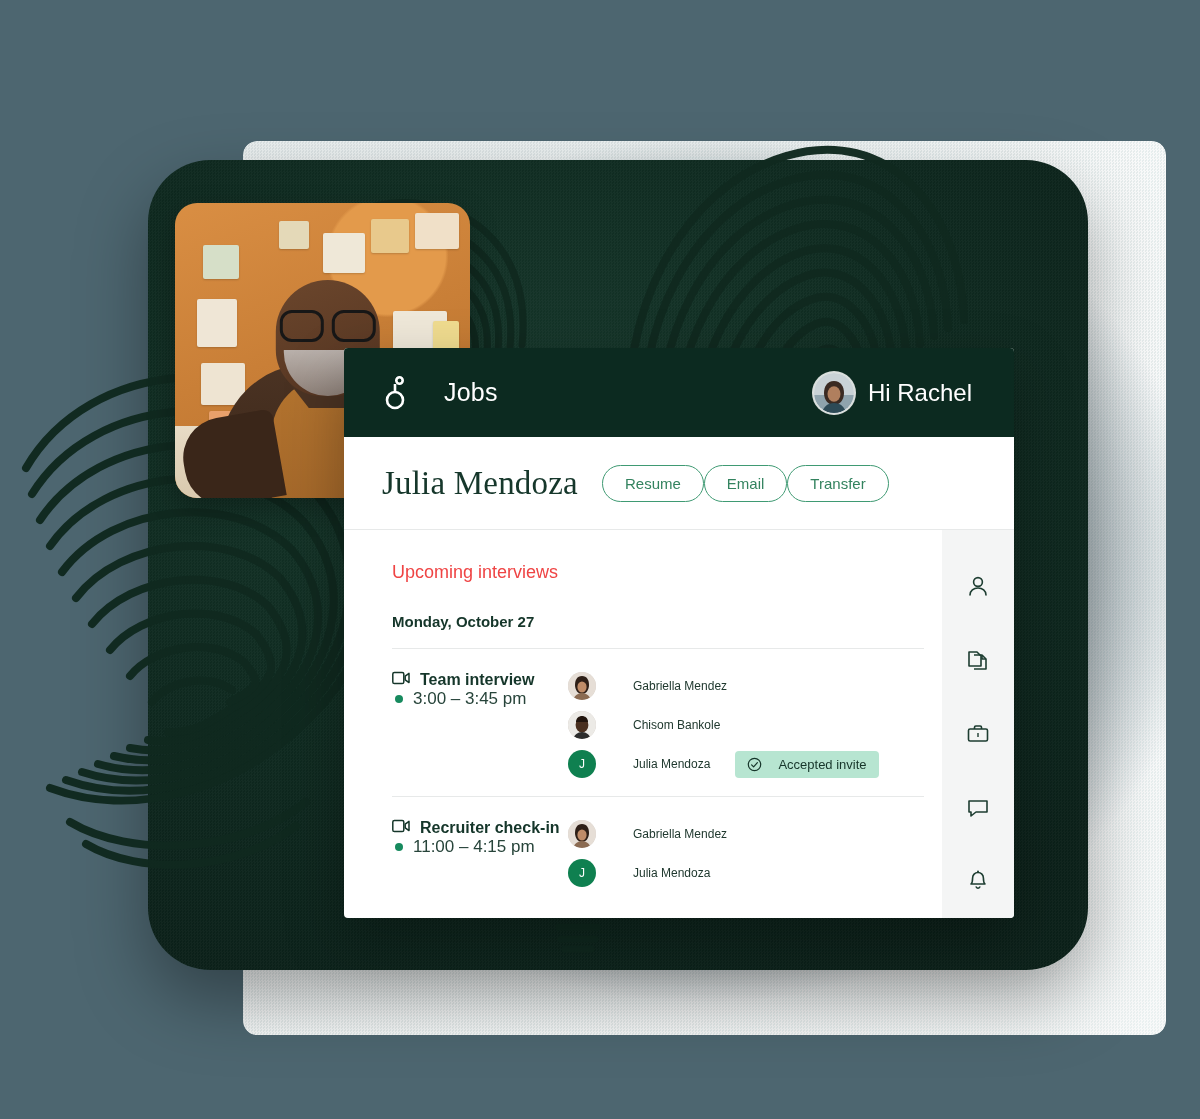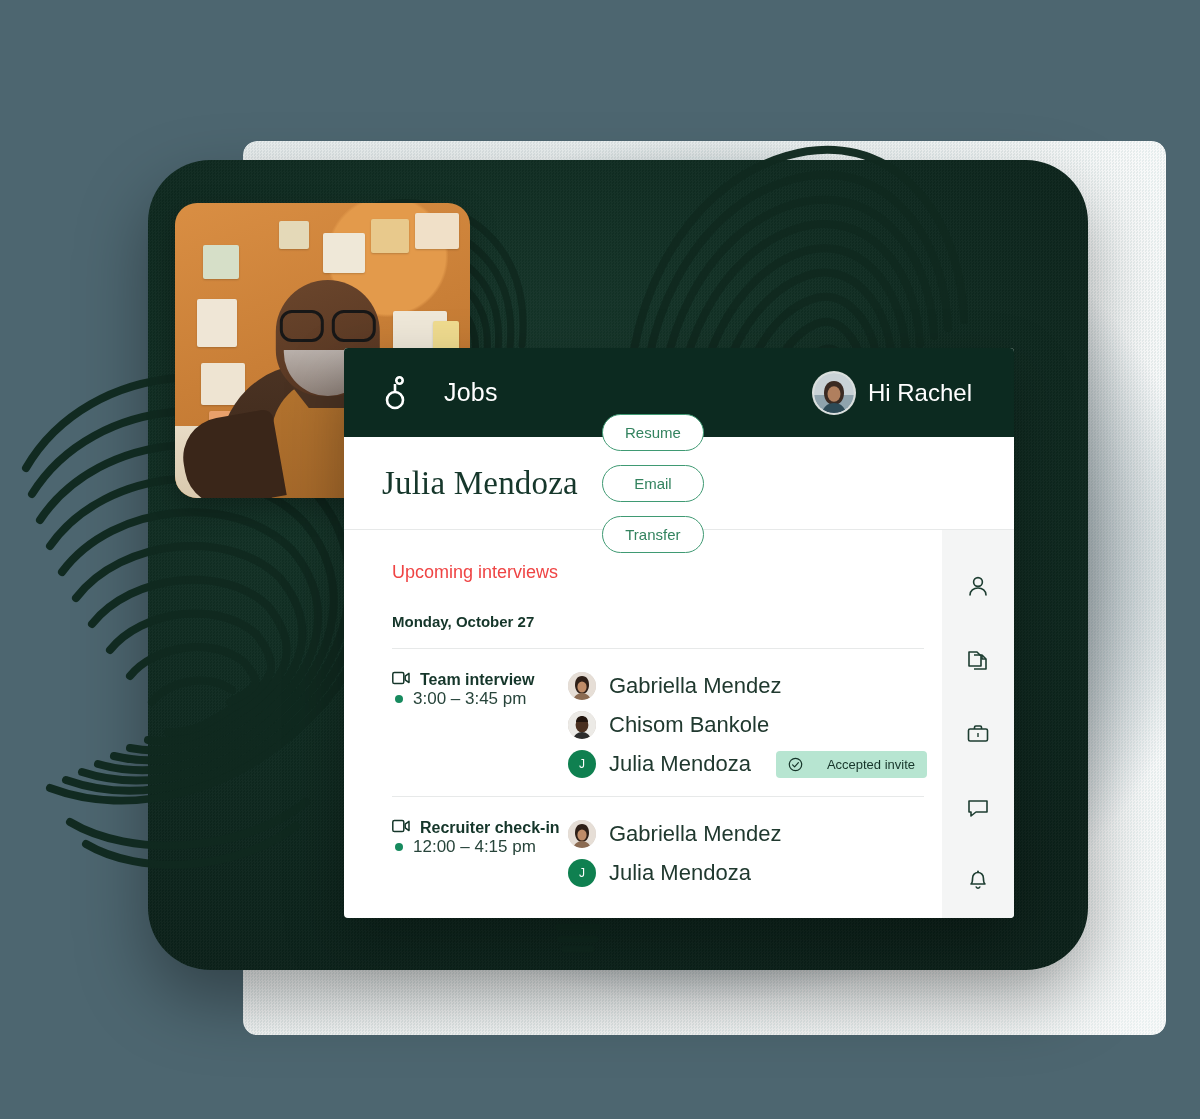--- a/index.html
+++ b/index.html
@@ -102,21 +102,21 @@
   .topbar-right{margin-left:auto;display:flex;align-items:center;gap:14px;padding-left:37px;}
   .avatar-rachel{width:40px;height:40px;border-radius:50%;overflow:hidden;position:relative;
     background:#dfe4e2;box-shadow:0 0 0 2px rgba(255,255,255,.85);}
   .greet{color:#fff;font-size:24px;}
 
   .namebar{
     height:93px;display:flex;align-items:center;padding:0 38px;box-sizing:border-box;
     border-bottom:1px solid #e7e9e9;background:#fff;
   }
   .cand-name{font-family:"Liberation Serif", serif;font-size:33px;color:#16372b;letter-spacing:.2px;}
-  .pill-row{display:flex;gap:14px;margin-left:24px;flex-direction:column;}
+  .pill-row{display:flex;margin-left:24px;}
   .pill{
     border:1.6px solid #3f9a73;color:#33835f;background:#fff;
     border-radius:30px;padding:10px 22px;font-size:15px;cursor:pointer;
     line-height:1;white-space:nowrap;
   }
 
   .body-row{display:flex;height:388px;}
   .main{flex:1;padding:32px 0 0 48px;box-sizing:border-box;}
   .h2{font-size:18px;color:#ef4444;margin:0 0 30px 0;font-weight:400;}
   .date{font-size:15px;font-weight:bold;color:#15362a;margin-bottom:18px;}
@@ -127,23 +127,23 @@
   .ev-title{display:flex;gap:10px;font-size:16px;font-weight:bold;color:#15362a;}
   .ev-time{display:flex;align-items:center;gap:10px;font-size:17px;color:#27443a;}
   .dot{width:8px;height:8px;border-radius:50%;background:#178a5e;flex:0 0 auto;margin-left:3px;}
   .cam{width:18px;height:14px;flex:0 0 auto;}
 
   .attendees{display:flex;flex-direction:column;gap:11px;padding-top:1px;}
   .att{display:flex;align-items:center;gap:13px;}
   .av{width:28px;height:28px;border-radius:50%;flex:0 0 auto;overflow:hidden;position:relative;background:#d8d2cc;}
   .av.initial{background:#0f8050;color:#fff;display:flex;align-items:center;justify-content:center;
     font-size:12px;}
-  .att-name{font-size:22px;color:#20392f;white-space:nowrap;}
+  .att-name{font-size:12px;color:#20392f;white-space:nowrap;margin-left:24px;}
   .badge{
-    display:inline-flex;align-items:center;gap:24px;background:#b7e5d1;color:#16352a;
+    display:inline-flex;align-items:center;gap:16px;background:#b7e5d1;color:#16352a;
     border-radius:4px;padding:6px 12px;font-size:13px;margin-left:12px;white-space:nowrap;
   }
 
   .railbar{
     width:72px;flex:0 0 auto;background:#f4f5f5;
     display:flex;flex-direction:column;align-items:center;padding-top:20px;gap:0;
   }
   .rail-item{height:78px;display:flex;align-items:center;justify-content:center;width:100%;cursor:pointer;}
   .rail-item svg{display:block;}
 </style>
@@ -363,21 +363,21 @@
           <div class="ev-left">
             <div class="ev-title">
               <svg class="cam" viewBox="0 0 18 14">
                 <rect x="0.8" y="1.5" width="11" height="11" rx="1.6" fill="none" stroke="#15362a" stroke-width="1.5"></rect>
                 <path d="M13.2 5.2 L17 2.4 V11.6 L13.2 8.8 Z" fill="none" stroke="#15362a" stroke-width="1.5" stroke-linejoin="round"></path>
               </svg>
               <span>Recruiter check-in</span>
             </div>
             <div class="ev-time">
               <span class="dot"></span>
-              <span>12:00 – 4:15 pm</span>
+              <span>11:00 – 4:15 pm</span>
             </div>
           </div>
           <div class="attendees">
             <div class="att">
               <span class="av">
                 <svg viewBox="0 0 28 28" width="28" height="28">
                   <defs>
                       <clipPath id="c3">
                         <circle cx="14" cy="14" r="14"></circle>
                       </clipPath>

